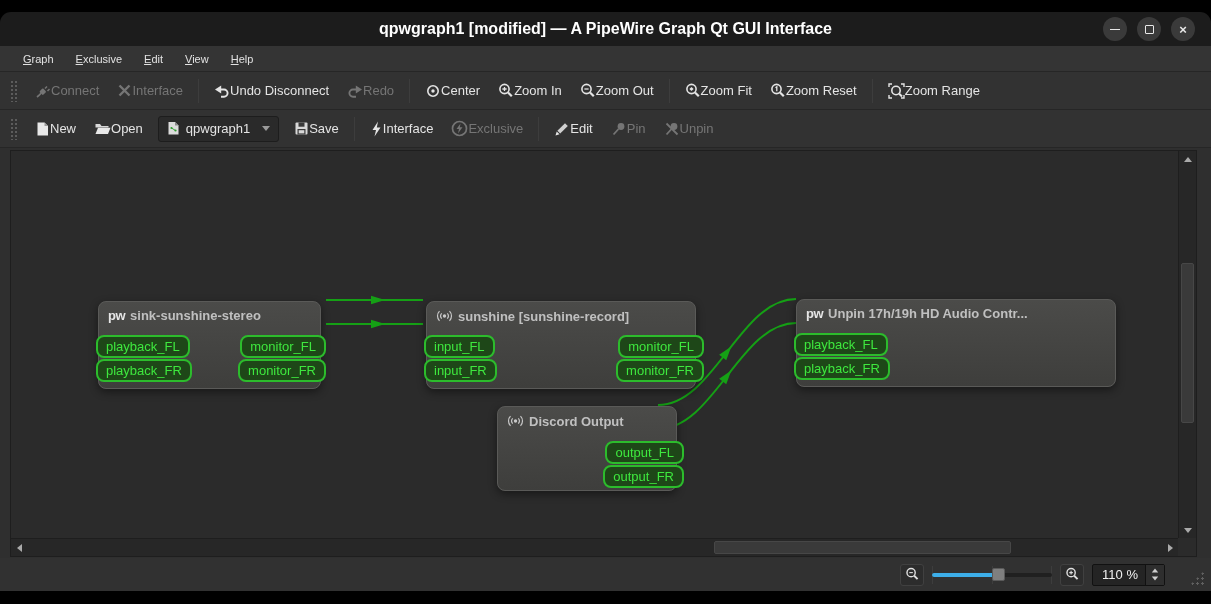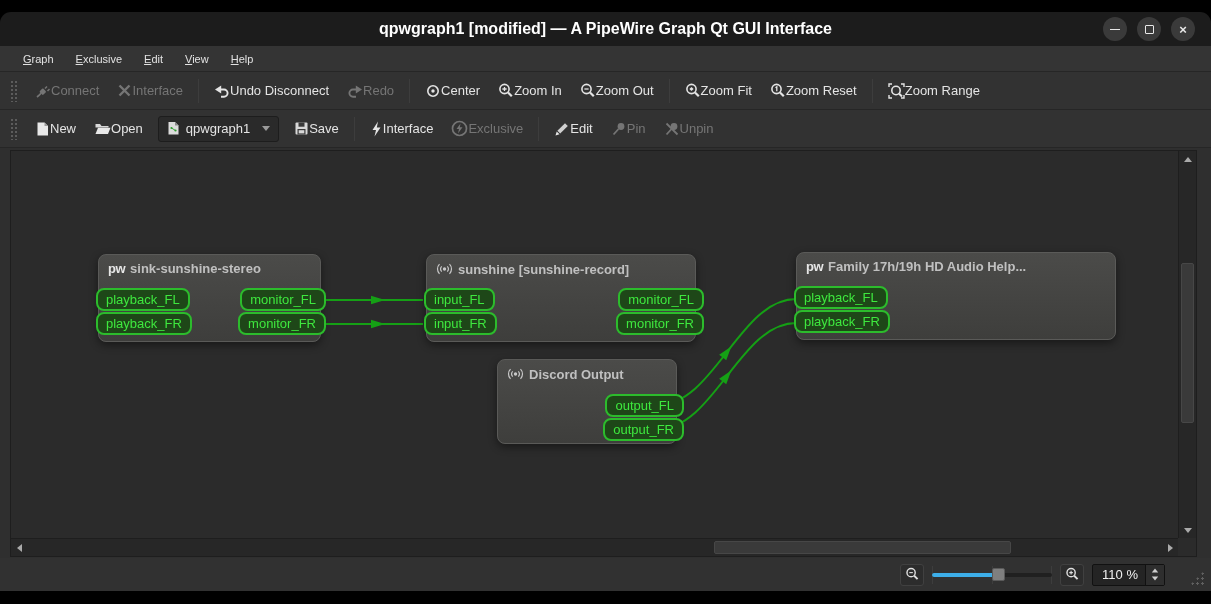--- a/index.html
+++ b/index.html
@@ -49,21 +49,21 @@
 
   
   .central { position:absolute; left:0; top:148px; width:100%; height:410px; background:#2f2f2f; }
   .canvas { position:absolute; left:10px; right:14px; top:2px; bottom:1px;
     background:#2b2b2b; border:1px solid #1e1e1e; }
   .viewport { position:absolute; left:0; top:0; right:18px; bottom:18px; overflow:hidden; }
 
   .connections-layer { position:absolute; left:0; top:0; }
 
   .node { position:absolute; border-radius:8px; border:1px solid #5a5a58;
-    background:linear-gradient(#4b4b49,#3e3e3c); box-shadow:0 3px 9px rgba(0,0,0,.45); }
+    background:linear-gradient(#4b4b49,#3e3e3c); box-shadow:0 3px 9px rgba(0,0,0,.45);margin-top:47px; }
   .node-header { display:flex; align-items:center; gap:5px; padding:6px 9px; }
   .node-title { color:#c0c0c0; font-size:13px; font-weight:bold; white-space:nowrap; }
   .pw-logo { color:#e6e6e6; font-size:13px; font-weight:bold; letter-spacing:-0.5px; }
 
   .port { position:absolute; height:23px; line-height:19px; padding:0 8px;
     background:#1e4718; border:2px solid #2cbc2c; border-radius:8px;
     color:#3ee83e; font-size:13px; white-space:nowrap; }
   .row1 { top:33px; } .row2 { top:57px; }
 
   .node-a { left:87px;  top:103px; width:223px; height:88px; }
@@ -360,21 +360,21 @@
           </div>
           <span class="port row1 p-left">input_FL</span>
           <span class="port row2 p-left">input_FR</span>
           <span class="port row1 p-right-b">monitor_FL</span>
           <span class="port row2 p-right-b">monitor_FR</span>
         </div>
 
         <div class="node node-c">
           <div class="node-header">
             <span class="pw-logo">pw</span>
-            <span class="node-title">Family 17h/19h HD Audio Help...</span>
+            <span class="node-title">Unpin 17h/19h HD Audio Contr...</span>
           </div>
           <span class="port row1 p-left">playback_FL</span>
           <span class="port row2 p-left">playback_FR</span>
         </div>
 
         <div class="node node-d">
           <div class="node-header">
             <svg width="17" height="16" viewBox="0 0 16 16">
                 <g stroke="#c8c8c8" stroke-width="1.2" fill="none">
                   <circle cx="8" cy="8" r="1.7" fill="#c8c8c8" stroke="none"></circle>

